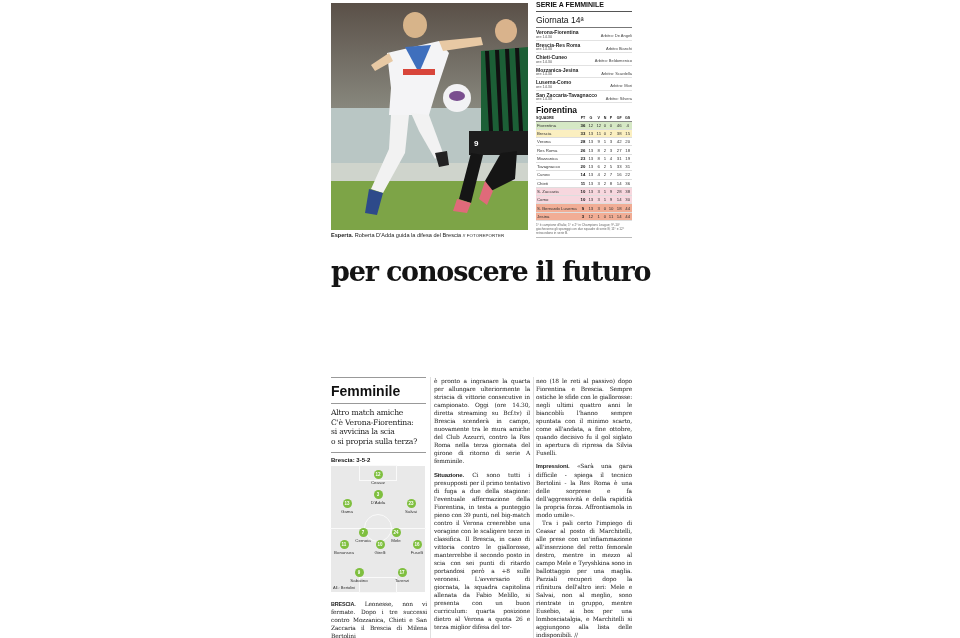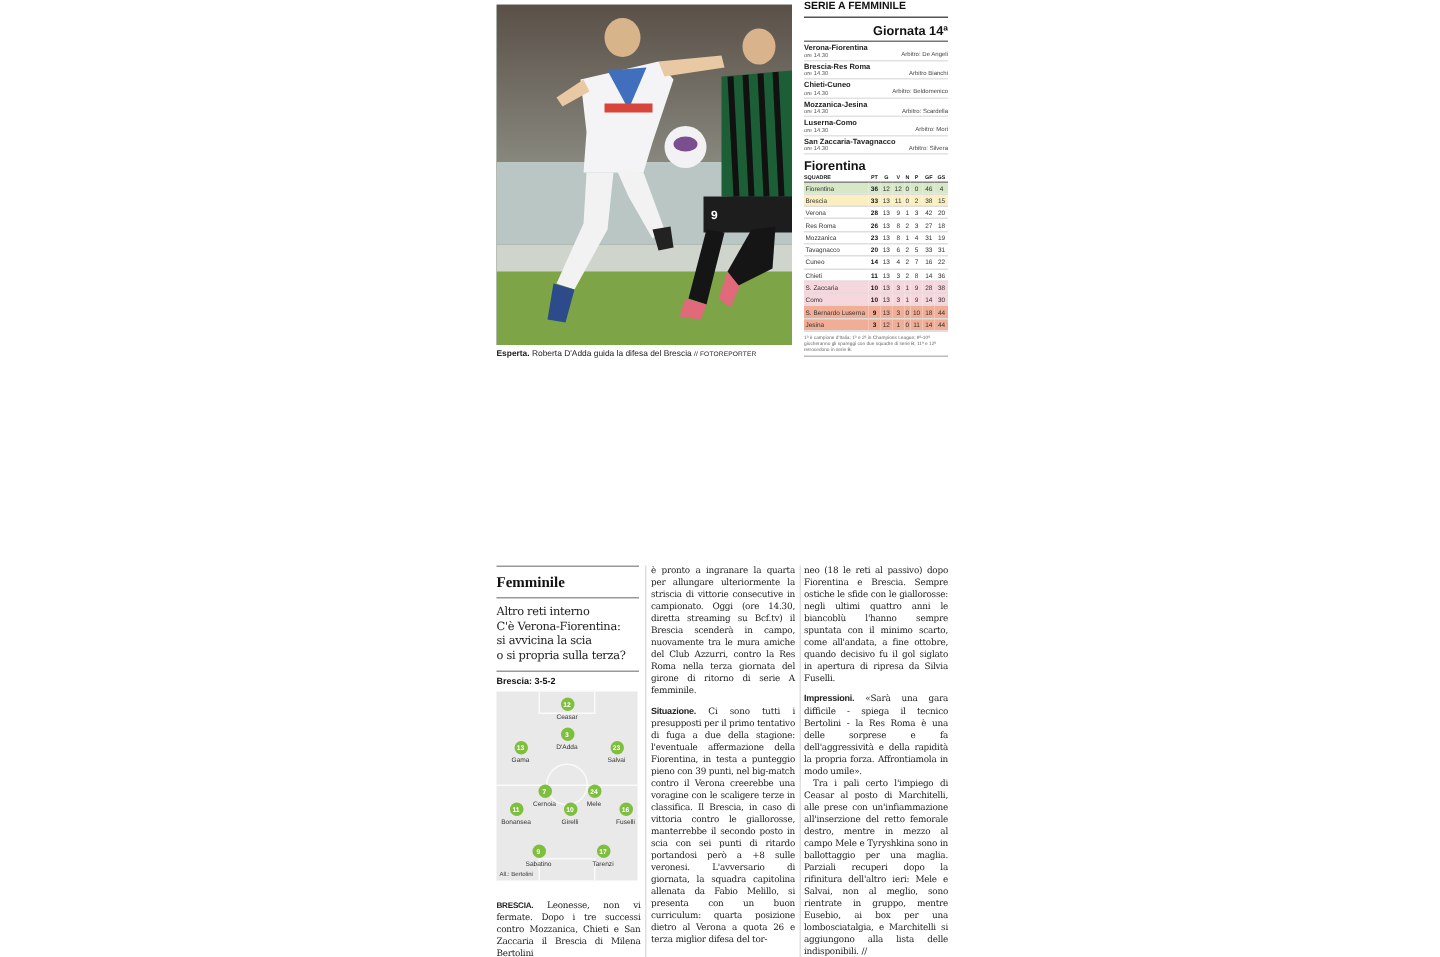--- a/index.html
+++ b/index.html
@@ -16,21 +16,21 @@
       position: absolute; left: 331px; top: 231px; width: 200px;
       font-family: "Liberation Sans", sans-serif; font-size: 5.6px; line-height: 9px; color: #222;
       white-space: nowrap;
     }
     .caption b { font-weight: bold; }
     .caption .credit { font-size: 4.4px; letter-spacing: 0.1px; }
 
     
     .side { position: absolute; left: 536px; top: 0; width: 96px; font-family: "Liberation Sans", sans-serif; }
     .side h4 { font-size: 7px; font-weight: bold; color: #111; padding: 1px 0 3px; border-bottom: 1px solid #555; }
-    .side h3 { font-size: 8.5px; font-weight: bold; color: #111; margin-top: 3px; padding-bottom: 2px; border-bottom: 1px solid #777; text-align: right; }
+    .side h3 { font-size: 8.5px; font-weight: normal; color: #111; margin-top: 3px; padding-bottom: 2px; border-bottom: 1px solid #777; }
     .match { height: 12.5px; position: relative; border-bottom: 1px solid #e2e2e2; }
     .match .teams { position: absolute; left: 0; top: 1px; font-size: 5px; font-weight: bold; color: #222; }
     .match .time { position: absolute; left: 0; top: 6.5px; font-size: 3.8px; color: #555; }
     .match .ref { position: absolute; right: 0; top: 5px; font-size: 4px; color: #444; }
 
     .stand-title { font-size: 8.5px; font-weight: bold; color: #111; margin-top: 2px; padding-bottom: 1px; }
     table.stand { width: 96px; border-collapse: collapse; font-size: 4.3px; }
     table.stand th { font-size: 3.6px; font-weight: bold; text-align: center; color: #222; border-bottom: 1px solid #888; height: 5px; }
     table.stand th.team { text-align: left; }
     table.stand td { height: 8.3px; text-align: center; color: #333; border-bottom: 1px solid #dedede; }
@@ -46,21 +46,21 @@
     .headline {
       position: absolute; left: 331px; top: 255px; width: 310px;
       font-family: "DejaVu Serif", serif; font-weight: bold; font-size: 27px; line-height: 33.5px;
       letter-spacing: -1.2px; color: #141414;
     }
     .headline span { display: block; white-space: nowrap; }
 
     
     .leftcol { position: absolute; left: 331px; top: 377px; width: 95px; }
     .leftcol .topline { border-top: 1px solid #999; }
-    .kicker { font-family: Liberation Serif, serif; font-weight: bold; font-size: 10px; color: #111; padding: 5px 0 4px; border-bottom: 1px solid #999; }
+    .kicker { font-family: Liberation Sans, sans-serif; font-weight: bold; font-size: 14px; color: #111; padding: 5px 0 4px; border-bottom: 1px solid #999; }
     .sub { font-family: "DejaVu Serif", serif; font-size: 7.6px; line-height: 9.6px; color: #222; padding: 4px 0 6px; border-bottom: 1px solid #999; white-space: nowrap; letter-spacing: -0.2px; }
     .form-label { font-family: "Liberation Sans", sans-serif; font-weight: bold; font-size: 6px; color: #111; padding: 4px 0 3px; }
     .pitch { position: relative; width: 94px; height: 126px; background: #e9e9e9; }
     .pitch .line { position: absolute; border: 1px solid #fafafa; }
     .player { position: absolute; width: 30px; margin-left: -15px; text-align: center; font-family: "Liberation Sans", sans-serif; }
     .player .num { display: block; width: 9px; height: 9px; margin: 0 auto; border-radius: 50%; background: #7fbf3f; color: #fff; font-size: 4.5px; line-height: 9px; font-weight: bold; }
     .player .name { display: block; font-size: 4.4px; color: #333; margin-top: 1px; white-space: nowrap; }
     .coach { position: absolute; left: 2px; bottom: 2px; font-family: "Liberation Sans", sans-serif; font-size: 4px; color: #333; }
 
     .body-text { font-family: "DejaVu Serif", serif; font-size: 5.9px; line-height: 8.05px; color: #222; text-align: justify; letter-spacing: -0.15px; }
@@ -289,27 +289,28 @@
           <td>11</td>
           <td>14</td>
           <td>44</td>
         </tr>
       </tbody>
   </table>
   <div class="footnote">1ª è campione d'Italia; 1ª e 2ª in Champions League; 9ª-10ª giocheranno gli spareggi con due squadre di serie B; 11ª e 12ª retrocedono in serie B.</div>
 </div>
 
 <h1 class="headline">
+  <span>per conoscere il futuro</span>
 </h1>
 
 <div class="leftcol">
   <div class="topline"></div>
   <div class="kicker">Femminile</div>
   <div class="sub">
-    <div>Altro reti interno</div>
+    <div>Altro match amiche</div>
     <div>C'è Verona-Fiorentina:</div>
     <div>si avvicina la scia</div>
     <div>o si propria sulla terza?</div>
   </div>
   <div class="form-label">Brescia: 3-5-2</div>
   <div class="pitch" id="pitch">
     <div class="line" style="left:28px; top:-1px; width:38px; height:16px;"></div>
     <div class="line" style="left:-1px; top:62px; width:96px; height:0; border-width:1px 0 0 0;"></div>
     <div class="line" style="left:33px; top:48px; width:28px; height:28px; border-radius:50%;"></div>
     <div class="line" style="left:28px; top:111px; width:38px; height:16px;"></div>

